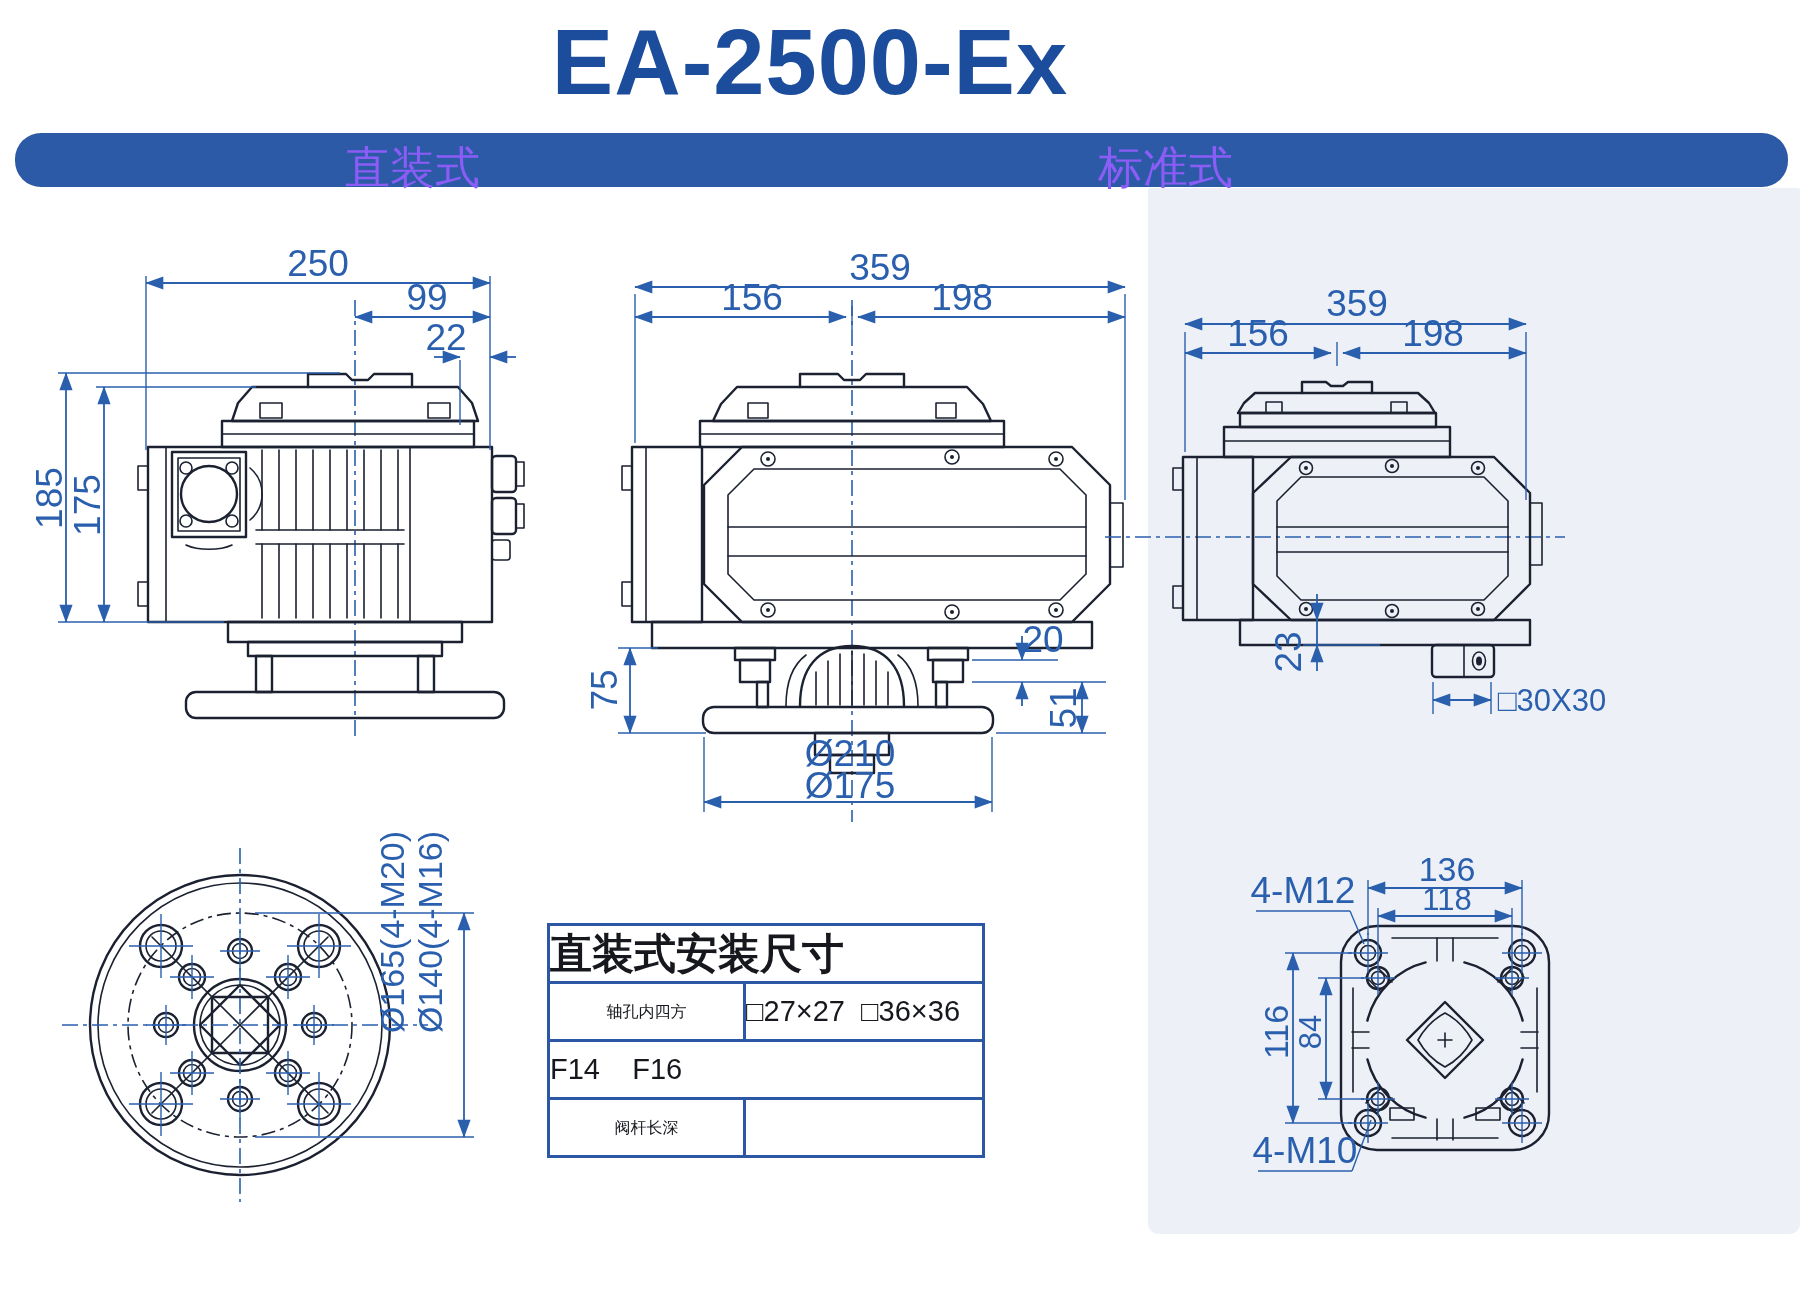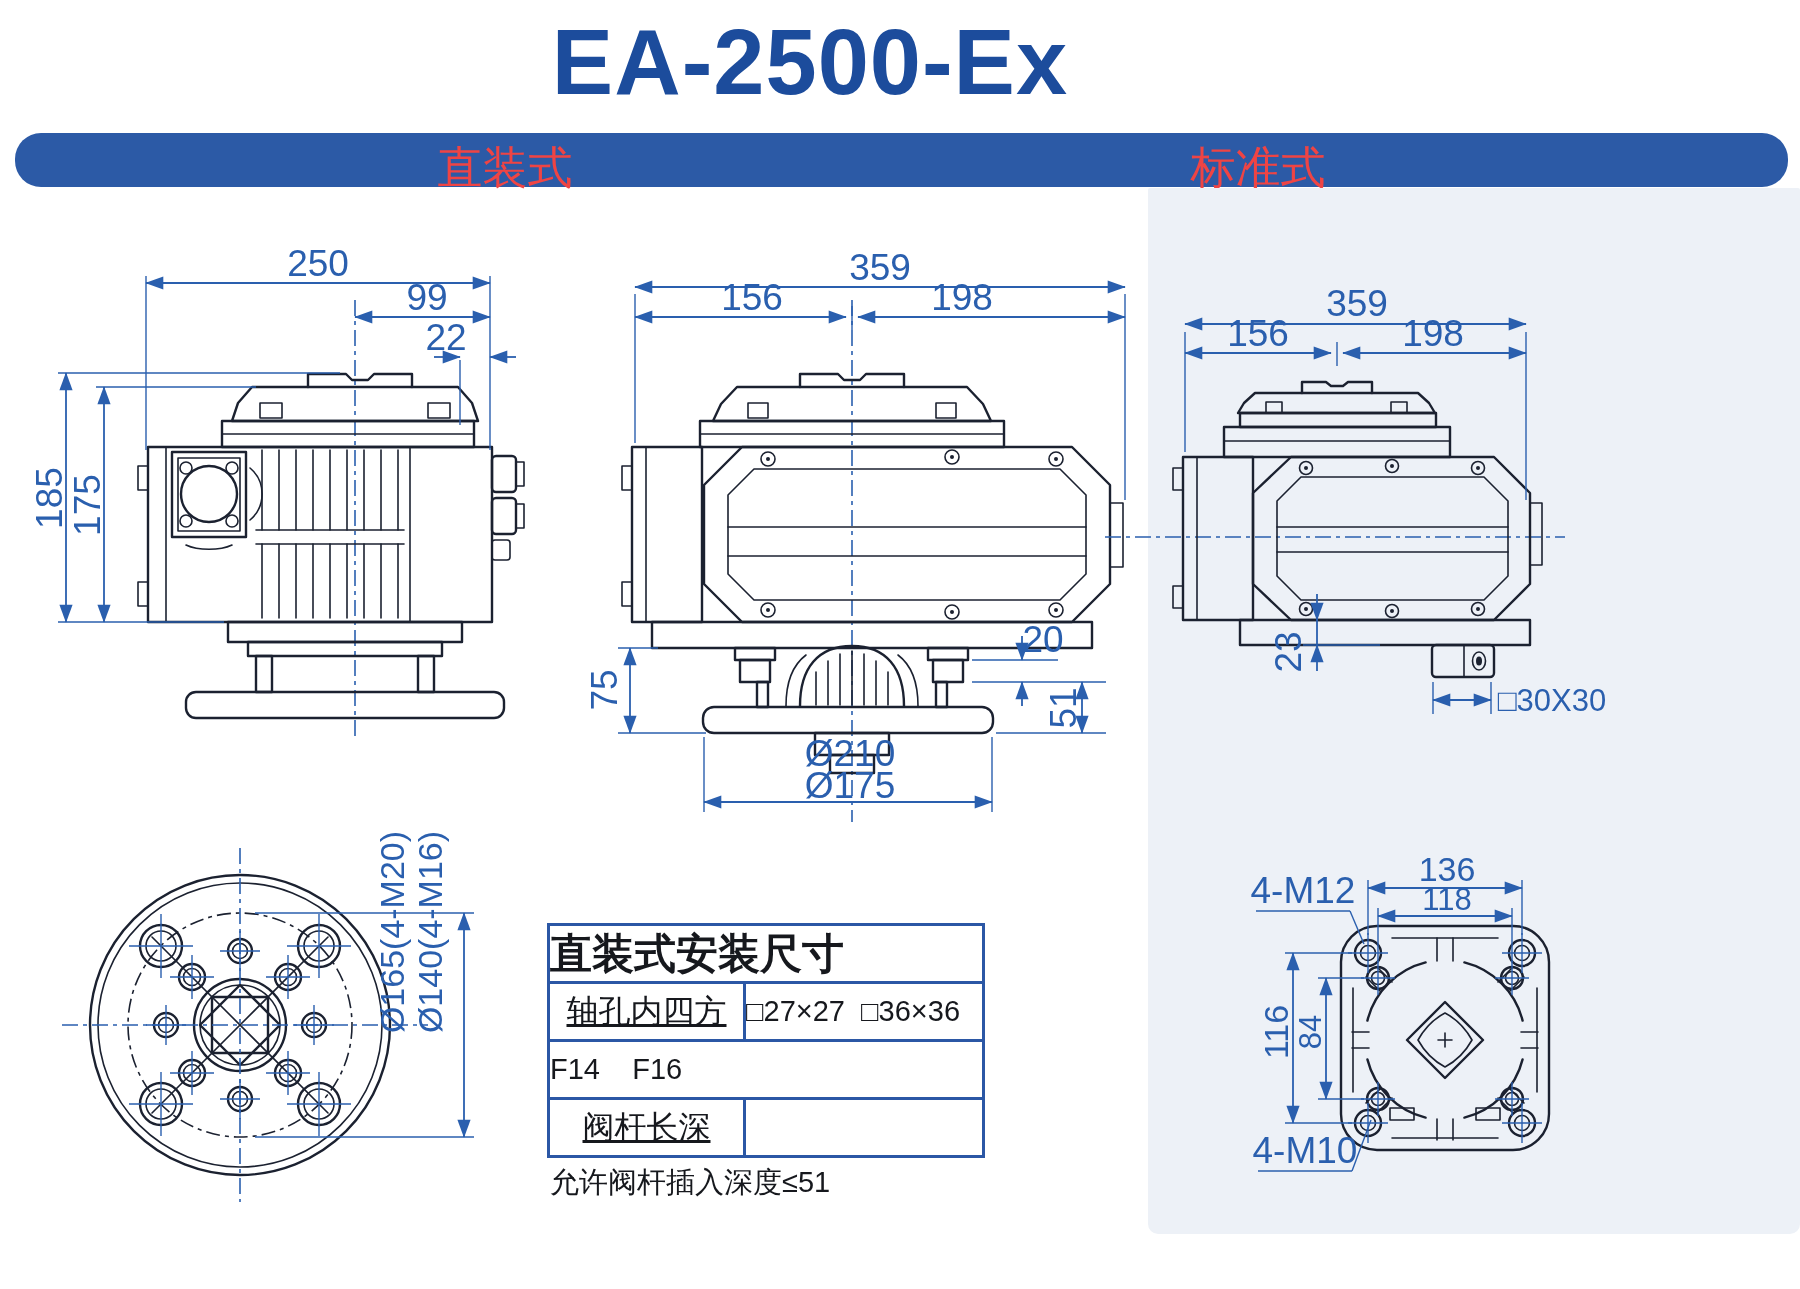--- a/index.html
+++ b/index.html
@@ -2,22 +2,22 @@
 <html><head>
 <meta charset="utf-8">
 <style>
   html,body{margin:0;padding:0;background:#ffffff;}
   .page{position:relative;width:1800px;height:1289px;background:#ffffff;overflow:hidden;
         font-family:"Liberation Sans",sans-serif;}
   .page-title{position:absolute;left:0;top:10px;width:1580px;text-align:center;
         font-size:92px;font-weight:700;color:#1c4c9c;letter-spacing:1px;padding-left:20px;}
   .section-bar{position:absolute;left:15px;top:133px;width:1773px;height:54px;
         background:#2c5aa6;border-radius:26px;}
-  .bar-label{position:absolute;top:138px;color:#ef4444;font-size:45px;font-weight:500;
-        width:320px;text-align:center;}
+  .bar-label{position:absolute;top:138px;color:#8b5cf6;font-size:45px;font-weight:500;
+        width:320px;text-align:left;}
   .bar-label.l{left:345px;}
   .bar-label.r{left:1098px;}
   .right-panel{position:absolute;left:1148px;top:188px;width:652px;height:1046px;
         background:#edf1f7;border-radius:2px 2px 10px 10px;}
   svg.art{position:absolute;left:0;top:0;}
   .k{stroke:#1b2130;fill:none;stroke-width:2.4;stroke-linejoin:round;stroke-linecap:round;}
   .k2{stroke:#1b2130;fill:none;stroke-width:1.6;stroke-linejoin:round;stroke-linecap:round;}
   .kd{stroke:#1b2130;fill:none;stroke-width:1.6;stroke-dasharray:14 5 4 5;}
   .d{stroke:#2a5fae;fill:none;stroke-width:1.8;}
   .x{stroke:#2a5fae;fill:none;stroke-width:1.4;}
@@ -26,21 +26,21 @@
   text.dts{font-size:31px;}
   text.dtm{font-size:34px;}
   
   .spec-table{position:absolute;left:547px;top:923px;width:438px;background:#ffffff;
         border:3px solid #2b57a5;box-sizing:border-box;color:#16181d;}
   .t-title{height:55px;line-height:55px;font-size:42px;font-weight:700;
         border-bottom:3px solid #2b57a5;}
   .t-row{display:flex;height:55px;border-bottom:3px solid #2b57a5;}
   .t-row:last-child{border-bottom:none;flex-direction:column;}
   .t-label{width:196px;border-right:3px solid #2b57a5;text-align:center;line-height:55px;
-        font-size:32px;box-sizing:border-box;text-decoration:underline;}
+        font-size:16px;box-sizing:border-box;}
   .t-val{flex:1;text-align:left;line-height:55px;font-size:29px;white-space:pre;}
 </style>
 </head>
 <body>
 
 <div class="page">
 
   <div class="page-title">EA-2500-Ex</div>
 
   <div class="section-bar"></div>
@@ -360,17 +360,16 @@
     <div class="t-title">直装式安装尺寸</div>
     <div class="t-row">
       <div class="t-label">轴孔内四方</div>
       <div class="t-val">□27×27  □36×36</div>
     </div>
     <div class="t-row">
       <div class="t-val">F14    F16</div>
     </div>
     <div class="t-row">
       <div class="t-label">阀杆长深</div>
-      <div class="t-val">允许阀杆插入深度≤51</div>
     </div>
   </div>
 
 </div>
 
 </body></html>

